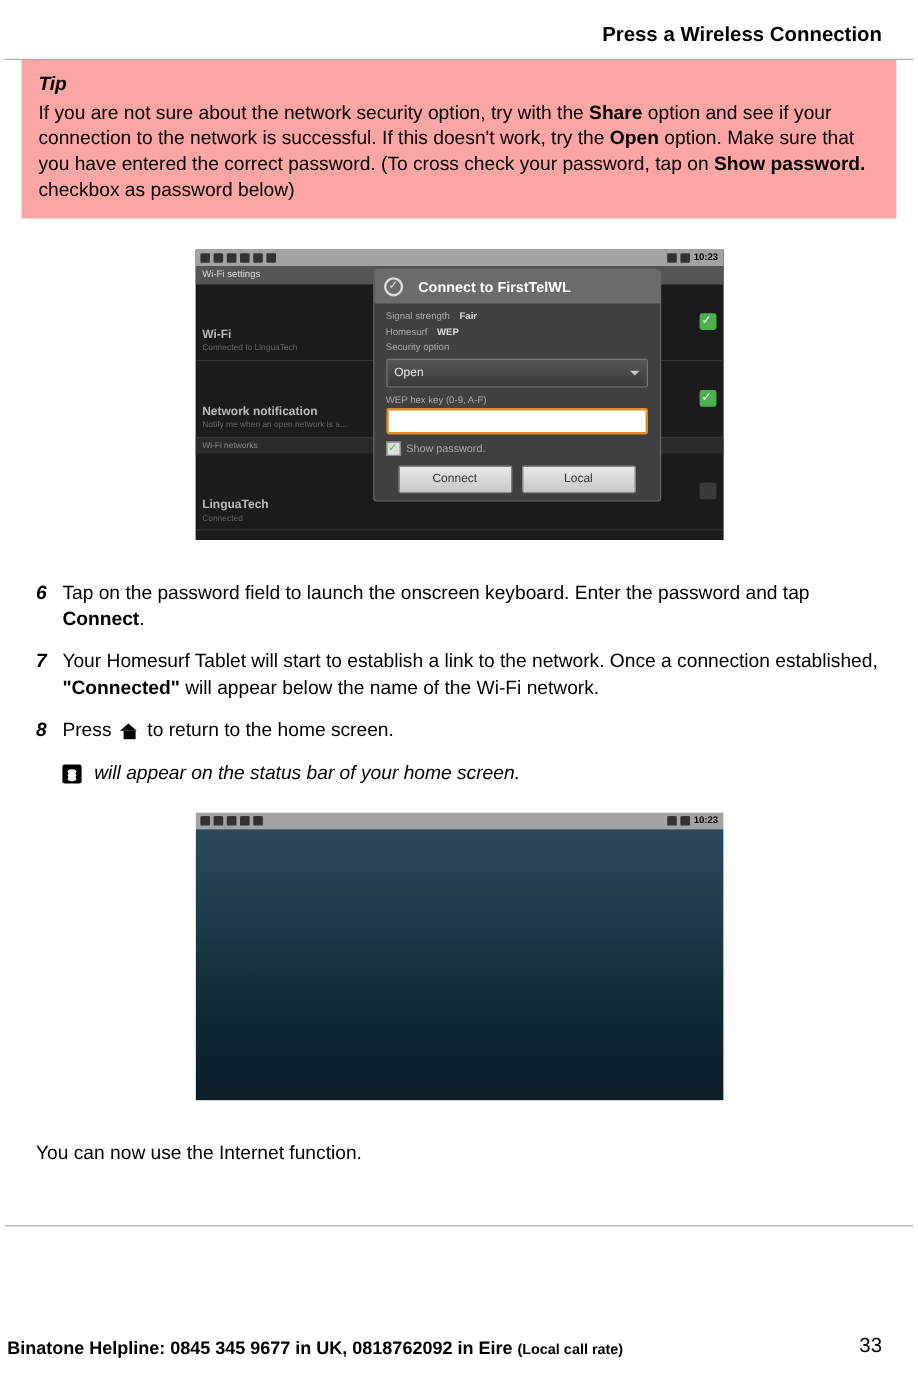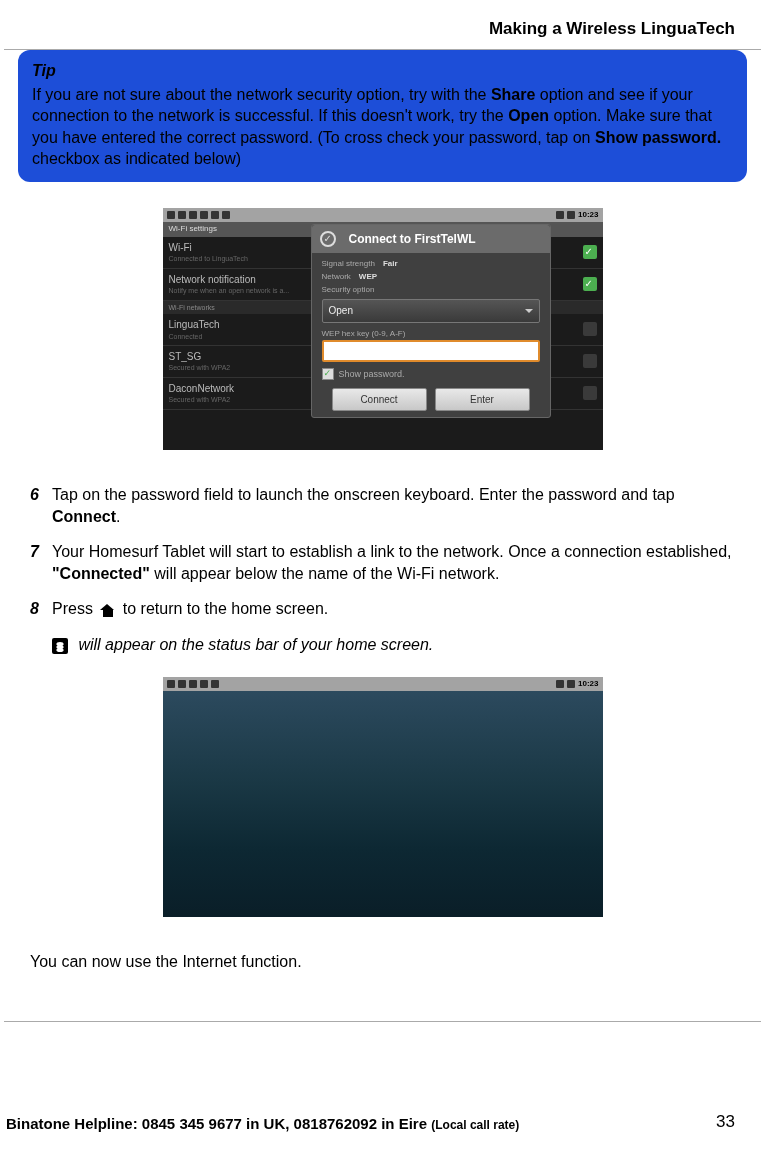--- a/index.html
+++ b/index.html
@@ -13,24 +13,24 @@
       font-size: 16px;
       line-height: 1.35;
     }
     .header-title {
       text-align: right;
       font-weight: bold;
       padding: 18px 30px 8px 0;
       font-size: 17px;
     }
     .tip-box {
-      background: #1d4ed8;
+      background: #fca5a5;
       margin: 0 18px;
       padding: 10px 14px 12px;
-      border-radius: 12px;
+      border-radius: 0;
     }
     .tip-label { font-style: italic; font-weight: bold; }
     .tip-text { margin-top: 2px; }
     .screenshot-frame {
       background: #fff;
       border-radius: 12px;
       margin: 8px 18px 0;
       padding: 18px 0 18px;
       display: flex;
       justify-content: center;
@@ -57,21 +57,21 @@
     .mini-icon { width: 8px; height: 8px; background: #333; border-radius: 1px; }
     .wifi-title-bar {
       background: #555; color: #ddd; font-size: 8px; padding: 2px 6px;
     }
     .wifi-list { position: relative; }
     .wifi-row {
       border-bottom: 1px solid #333;
       padding: 4px 6px;
       display:flex; justify-content:space-between; align-items:center;
     }
-    .wifi-name { color: #bbb; font-size: 10px; font-weight: normal; }
+    .wifi-name { color: #bbb; font-size: 10px; font-weight: bold; margin-top: 32px; }
     .wifi-sub { color: #666; font-size: 7px; }
     .wifi-section-header { background:#2a2a2a; color:#888; font-size:7px; padding:2px 6px; }
     .sig-icon { width:14px; height:14px; background:#3a3a3a; border-radius:2px; }
     .check-icon { width:14px; height:14px; background:#4caf50; border-radius:2px; position:relative; }
     .check-icon::after { content:"✓"; color:#fff; font-size:10px; position:absolute; top:0; left:2px; }
     .dialog {
       position: absolute;
       top: 16px;
       left: 148px;
       width: 240px;
@@ -166,27 +166,27 @@
     }
     .footer-text b { font-weight:bold; }
     .footer-small { font-size:12px; font-weight:bold; }
     .page-num { font-size:17px;margin-left:20px; }
     .top-divider { border-top: 1px solid #aaa; margin: 0 4px 0; }
     .bottom-divider { border-top: 1px solid #aaa; margin: 48px 4px 8px; }
   </style>
 </head>
 <body>
 
-<div class="header-title">Making a Wireless LinguaTech</div>
+<div class="header-title">Press a Wireless Connection</div>
 <div class="top-divider"></div>
 
 <div class="tip-box">
   <div class="tip-label">Tip</div>
   <div class="tip-text">
-    <span>If you are not sure about the network security option, try with the </span><b>Share</b><span> option and see if your connection to the network is successful. If this doesn't work, try the </span><b>Open</b><span> option. Make sure that you have entered the correct password. (To cross check your password, tap on </span><b>Show password.</b><span> checkbox as indicated below)</span>
+    <span>If you are not sure about the network security option, try with the </span><b>Share</b><span> option and see if your connection to the network is successful. If this doesn't work, try the </span><b>Open</b><span> option. Make sure that you have entered the correct password. (To cross check your password, tap on </span><b>Show password.</b><span> checkbox as password below)</span>
   </div>
 </div>
 
 <div class="screenshot-frame">
   <div class="android-ss">
     <div class="status-bar">
       <div class="status-left">
         <div class="mini-icon"></div>
         <div class="mini-icon"></div>
         <div class="mini-icon"></div>
@@ -244,39 +244,39 @@
       <div class="dialog-header">
         <div class="dialog-header-icon"></div>
         <div class="dialog-header-text">Connect to FirstTelWL</div>
       </div>
       <div class="dialog-body">
         <div class="dlg-row">
           <span class="dlg-label">Signal strength</span>
           <span class="dlg-val">Fair</span>
         </div>
         <div class="dlg-row">
-          <span class="dlg-label">Network</span>
+          <span class="dlg-label">Homesurf</span>
           <span class="dlg-val">WEP</span>
         </div>
         <div class="dlg-row">
           <span class="dlg-label">Security option</span>
         </div>
         <div class="dlg-select">
           <span>Open</span>
           <div class="dlg-caret"></div>
         </div>
         <div class="dlg-label">WEP hex key (0-9, A-F)</div>
         <div class="dlg-input"></div>
         <div class="dlg-check">
           <div class="checkbox-sq"></div>
           <span>Show password.</span>
         </div>
         <div class="dlg-btn-row">
           <div class="dlg-btn">Connect</div>
-          <div class="dlg-btn">Enter</div>
+          <div class="dlg-btn">Local</div>
         </div>
       </div>
     </div>
   </div>
 </div>
 
 <div class="step-list">
   <div class="step">
     <div class="step-num">6</div>
     <div class="step-text">

